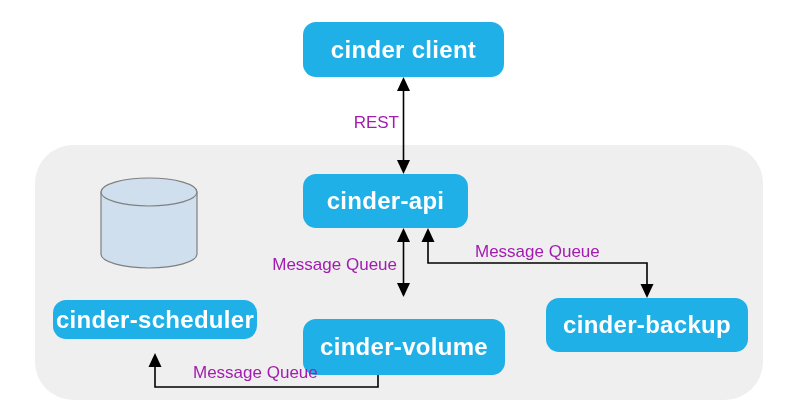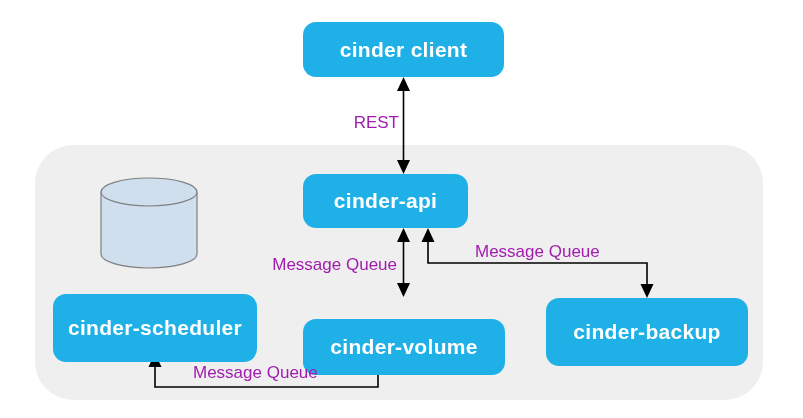--- a/index.html
+++ b/index.html
@@ -24,32 +24,32 @@
   .connector-layer {
     position: absolute;
     left: 0; top: 0;
     width: 803px; height: 418px;
   }
   .node {
     position: absolute;
     background: #1eb0e7;
     border-radius: 13px;
     color: #ffffff;
-    font-size: 21px;
+    font-size: 24px;
     font-weight: 600;
     display: flex;
     align-items: center;
     justify-content: center;
     letter-spacing: 0.3px;
   }
   .node-client    { left: 303px; top: 22px;  width: 201px; height: 55px; }
   .node-api       { left: 303px; top: 174px; width: 165px; height: 54px; }
-  .node-scheduler { left: 53px;  top: 294px; width: 204px; height: 68px; }
+  .node-scheduler { left: 53px;  top: 300px; width: 204px; height: 39px; }
   .node-volume    { left: 303px; top: 297px; width: 202px; height: 56px; margin-top: 22px; }
-  .node-backup    { left: 546px; top: 298px; width: 202px; height: 68px; }
+  .node-backup    { left: 546px; top: 298px; width: 202px; height: 54px; }
   .edge-label {
     position: absolute;
     color: #a21caf;
     font-size: 17px;
     white-space: nowrap;
     line-height: 1;
   }
   .lbl-rest      { right: 404px; top: 114px; }
   .lbl-mq-mid    { right: 406px; top: 256px; }
   .lbl-mq-right  { left: 475px;  top: 243px; }

